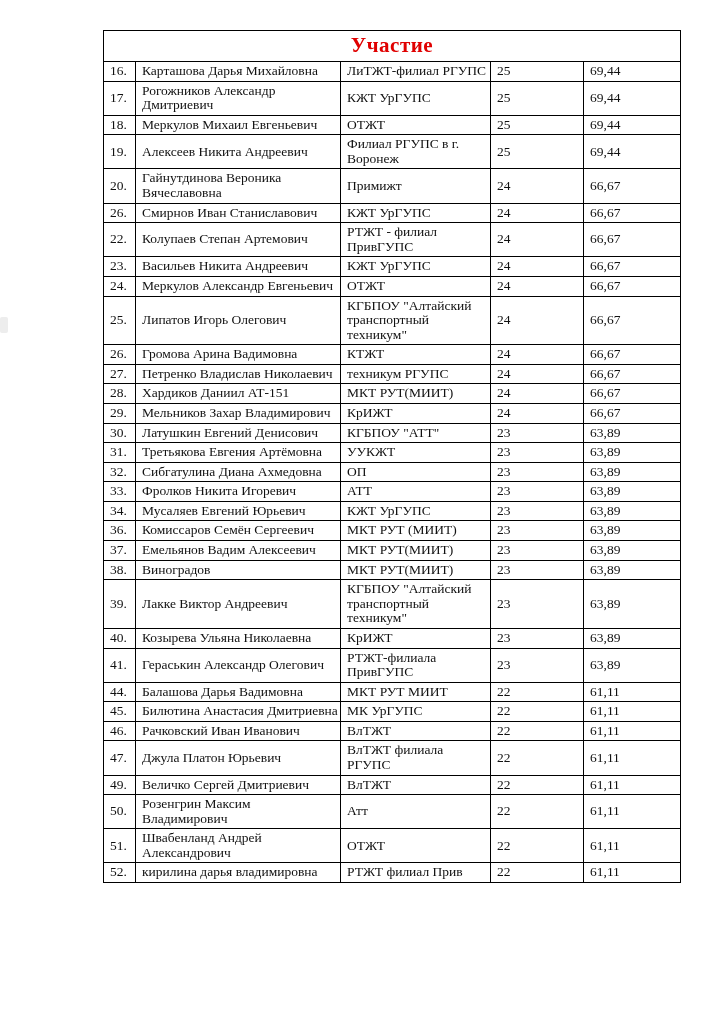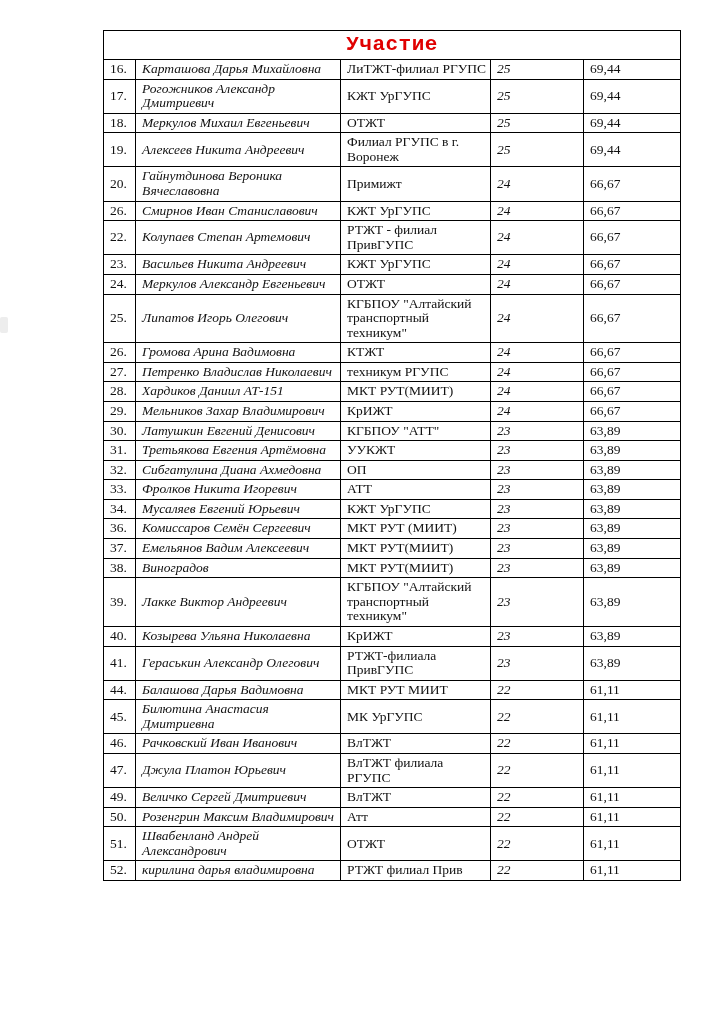--- a/index.html
+++ b/index.html
@@ -51,43 +51,43 @@
     padding: 2px 0 3px 0;
     letter-spacing: 0.5px;
   }
   table.participants td {
     font-size: 13.5px;
     line-height: 1.08;
     padding: 2px 2px 2px 6px;
     text-align: left;
   }
   td.c-num     { padding-left: 6px; }
-  td.c-name    { padding-left: 6px; padding-right: 2px; font-style: italic; }
+  td.c-name    { padding-left: 6px; padding-right: 2px; }
   td.c-institution { padding-left: 7px; padding-right: 10px; }
-  td.c-score   { padding-left: 14px; font-style: italic; }
+  td.c-score   { padding-left: 14px; }
   td.c-percent { padding-left: 14px; }
 </style>
 </head>
 <body>
 
 <div class="sheet">
 
   <div class="scan-artifact"></div>
 
   <table class="participants">
     <colgroup>
       <col style="width:32px">
       <col style="width:205px">
       <col style="width:150px">
       <col style="width:93px">
       <col style="width:97px">
     </colgroup>
     <thead>
       <tr>
-        <th class="title-cell" colspan="5" style="color: rgb(224, 0, 0); font-family: Liberation Mono, monospace;">Участие</th>
+        <th class="title-cell" colspan="5" style="color: rgb(224, 0, 0);">Участие</th>
       </tr>
     </thead>
     <tbody>
 
     <tr>
           <td class="c-num">16.</td>
           <td class="c-name">Карташова Дарья Михайловна</td>
           <td class="c-institution">ЛиТЖТ-филиал РГУПС</td>
           <td class="c-score">25</td>
           <td class="c-percent">69,44</td>

